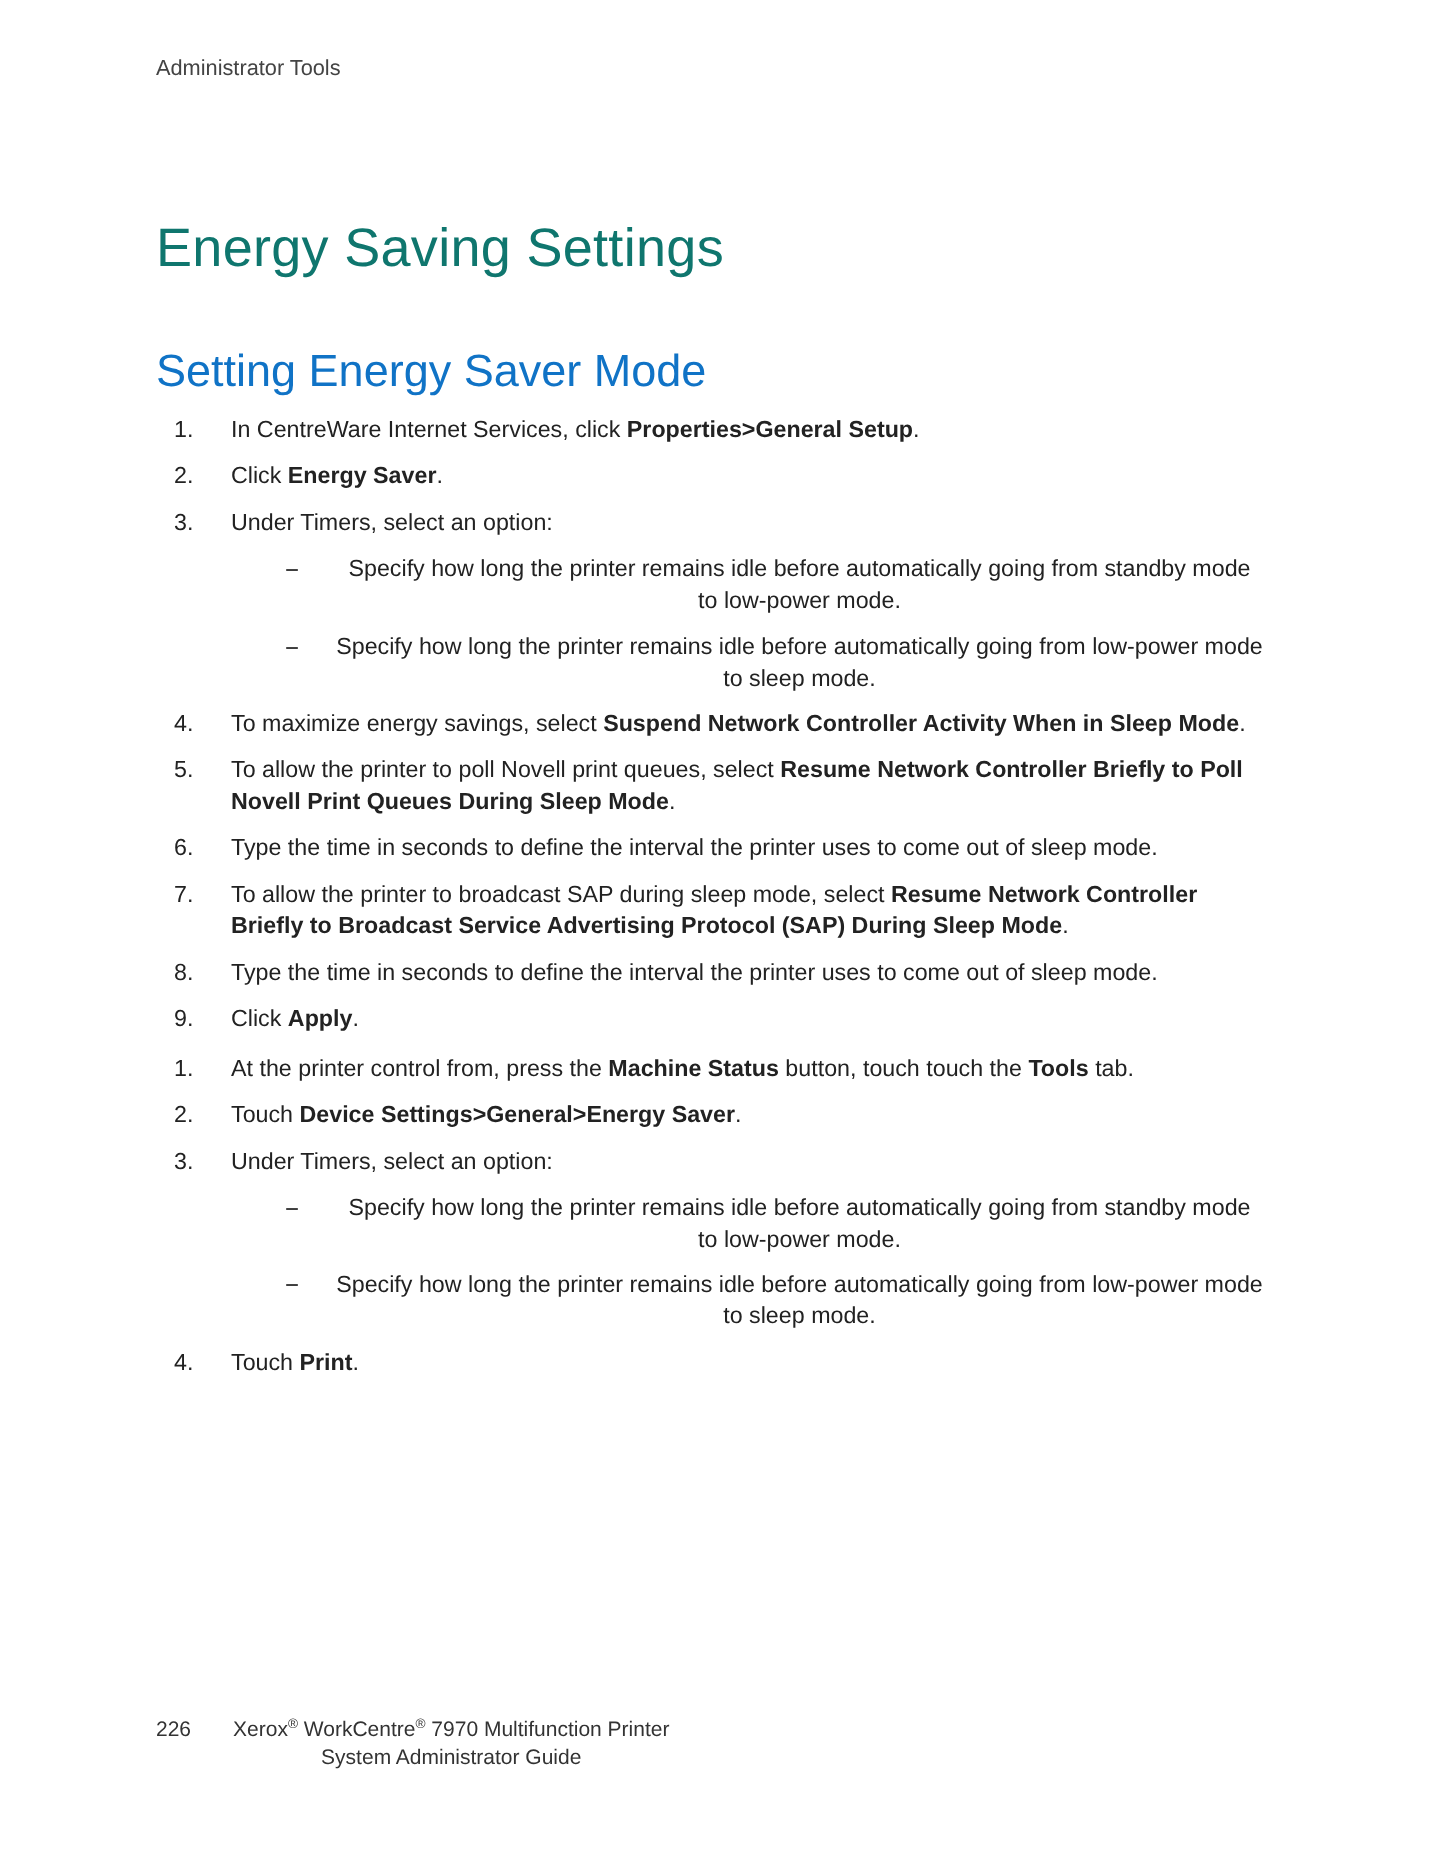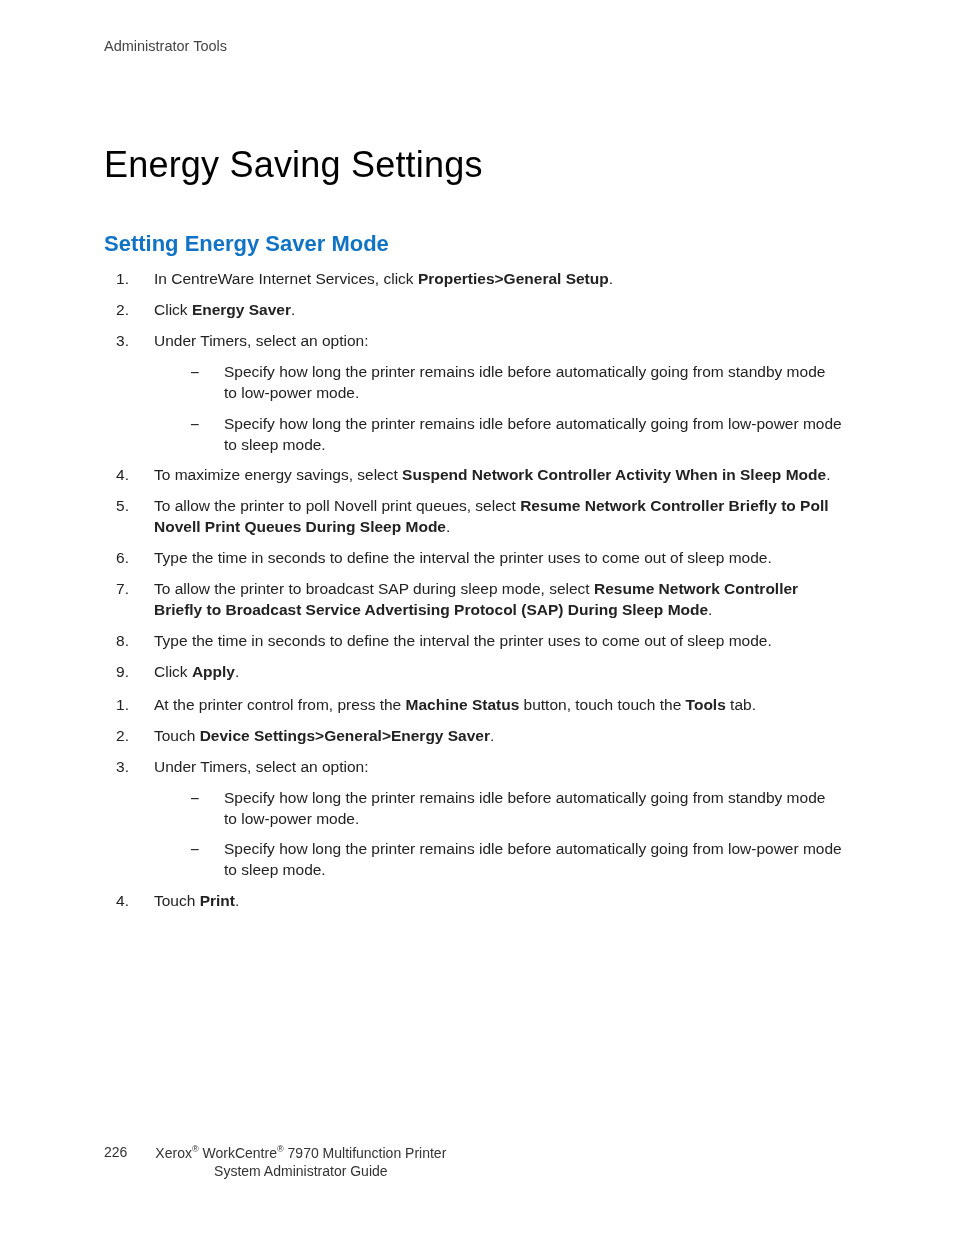--- a/index.html
+++ b/index.html
@@ -16,30 +16,30 @@
     height: 1235px;
     padding: 38px 100px 0 104px;
     position: relative;
   }
   .header-label {
     font-size: 14.5px;
     color: #444;
     margin-bottom: 90px;
   }
   h1.title {
-    color: #000000;
+    color: #0f766e;
     font-weight: 400;
     font-size: 36px;
     margin: 0 0 45px 0;
     letter-spacing: 0.2px;
   }
   h2.subtitle {
     color: #1073c6;
-    font-weight: 700;
-    font-size: 22px;
+    font-weight: 400;
+    font-size: 30px;
     margin: 0 0 12px 0;
   }
   h3.subsubtitle {
     color: #1073c6;
     font-weight: 700;
     font-size: 17px;
     margin: 38px 0 12px 0;
   }
   ol.steps {
     margin: 12px;
@@ -65,20 +65,21 @@
   ul.sub {
     list-style: none;
     margin: 10px 0 0 0;
     padding: 0 0 0 36px;
   }
   ul.sub > li {
     position: relative;
     padding-left: 34px;
     margin-bottom: 10px;
     line-height: 1.35;
+    text-align: center;
   }
   ul.sub > li::before {
     content: "\2212";
     position: absolute;
     left: 0;
     top: 0;
     font-size: 16px;
   }
   .b { font-weight: 700; }
   .footer {

